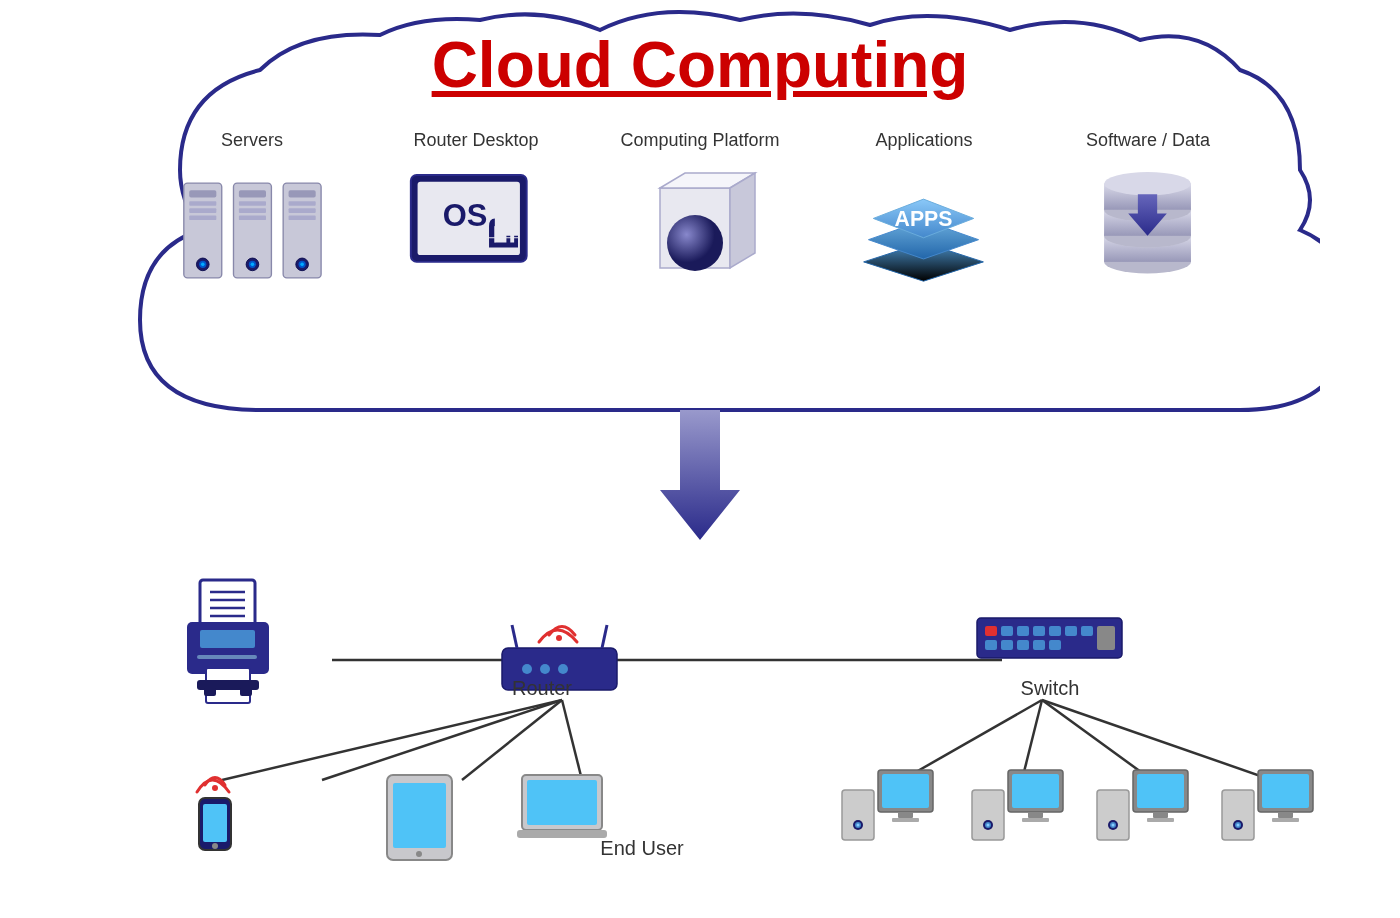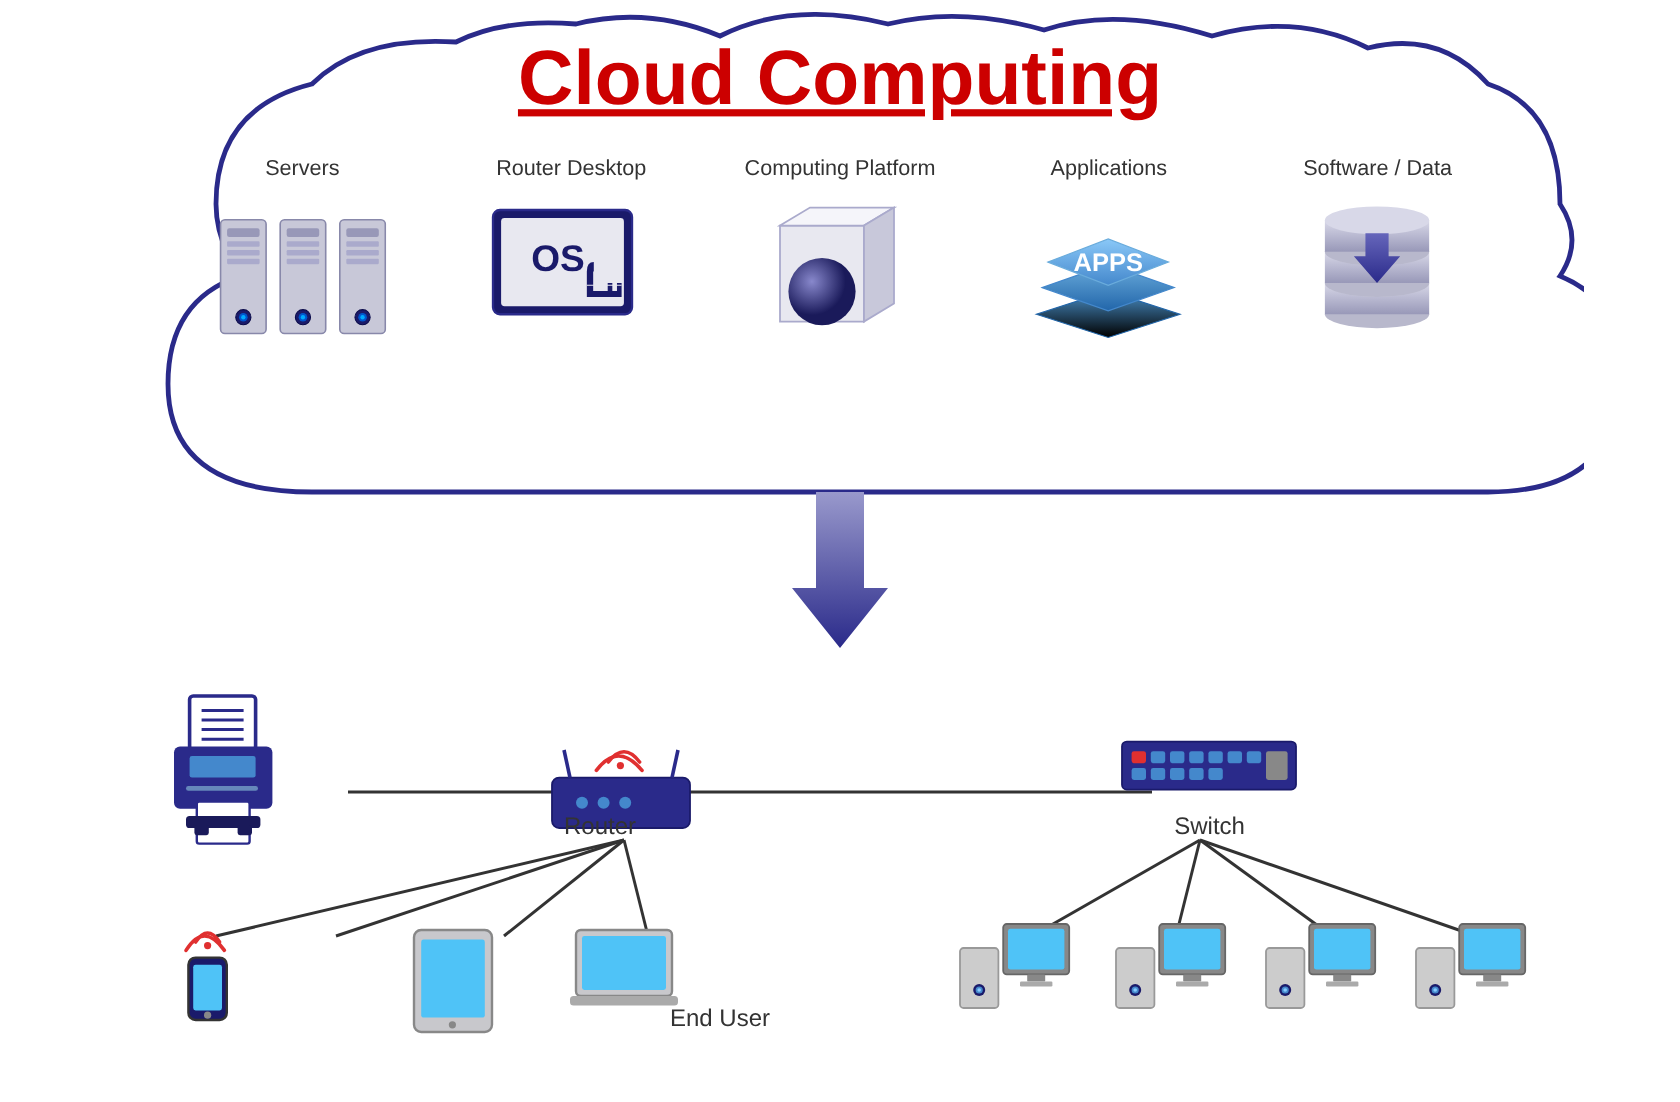--- a/index.html
+++ b/index.html
@@ -66,29 +66,31 @@
       color: #333;
       margin-bottom: 14px;
       text-align: center;
     }
 
     .cloud-item-icon {
       width: 140px;
       height: 130px;
       display: flex;
       align-items: center;
+      justify-content: center;
     }
 
     
     .network-section {
       position: absolute;
       top: 470px;
       left: 0;
       width: 1400px;
       height: 448px;
+      padding-left: 42px;
     }
 
     
     .arrow-container {
       position: absolute;
       top: 410px;
       left: 50%;
       transform: translateX(-50%);
       z-index: 5;
     }

